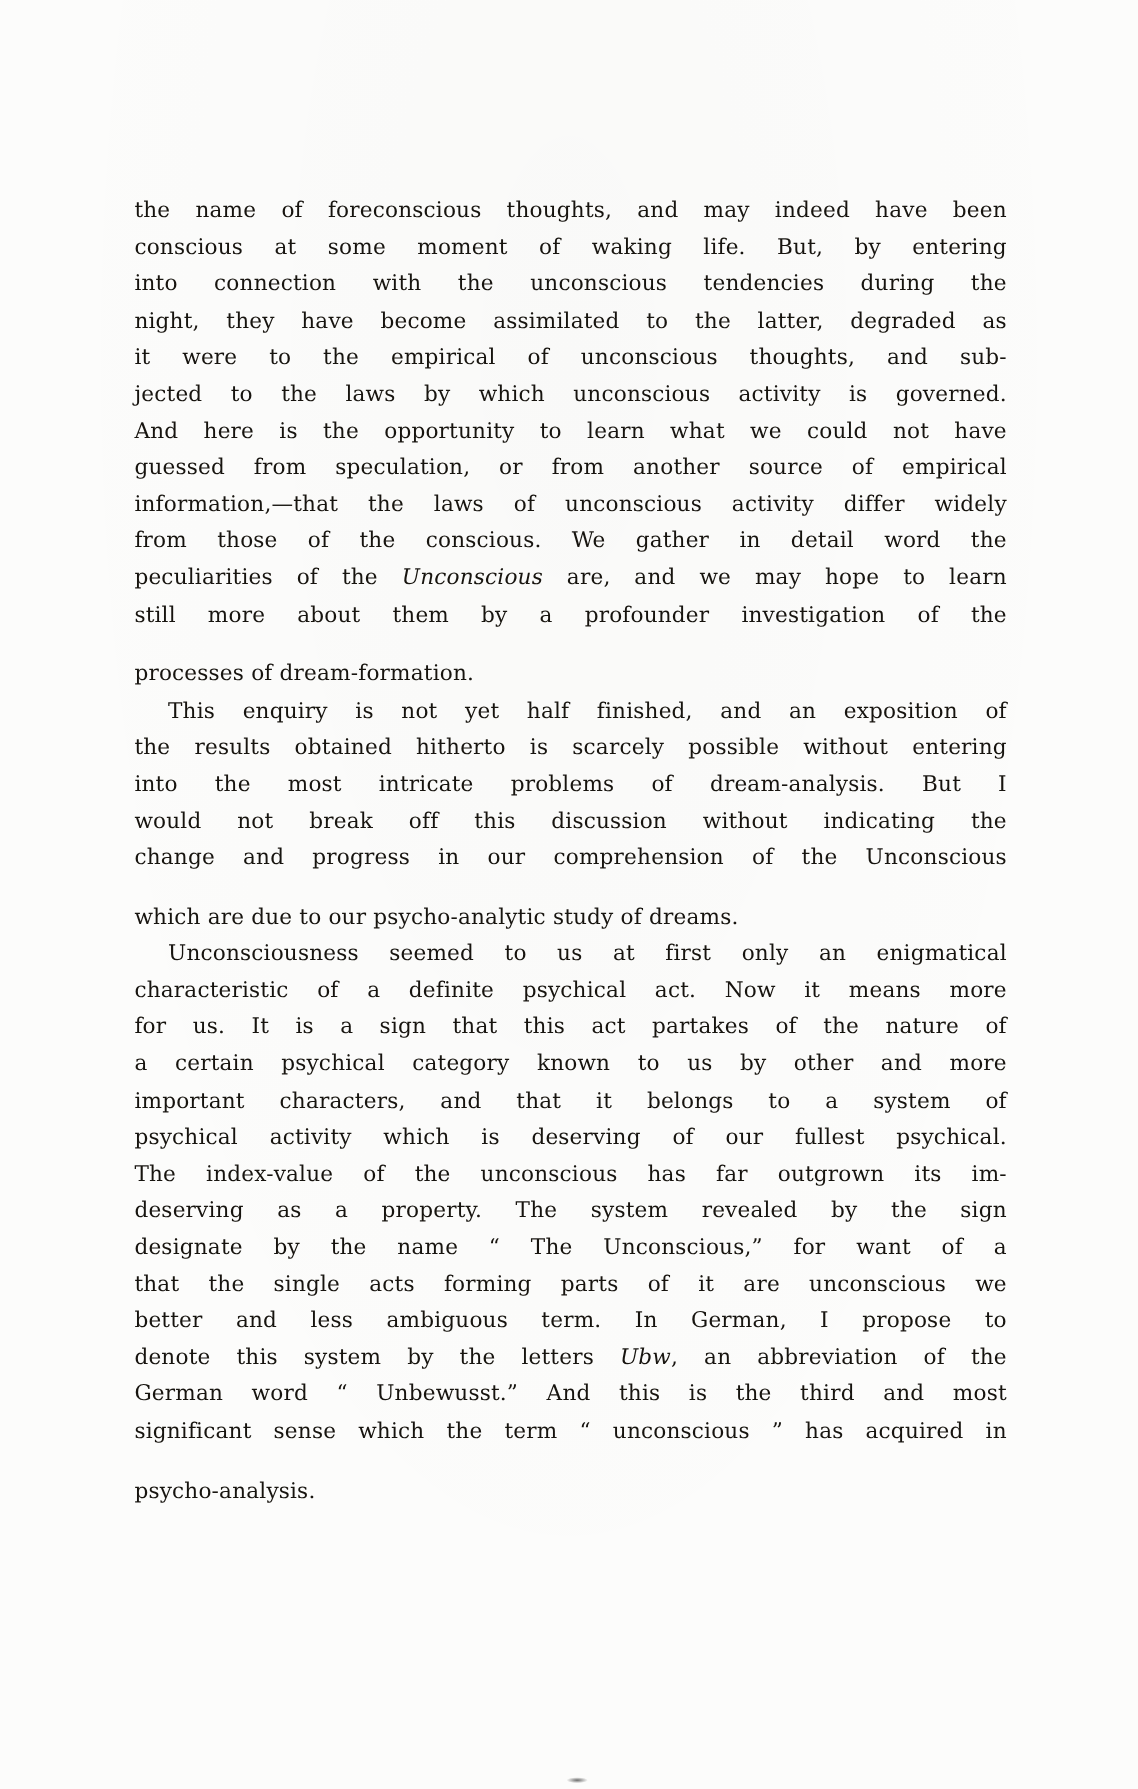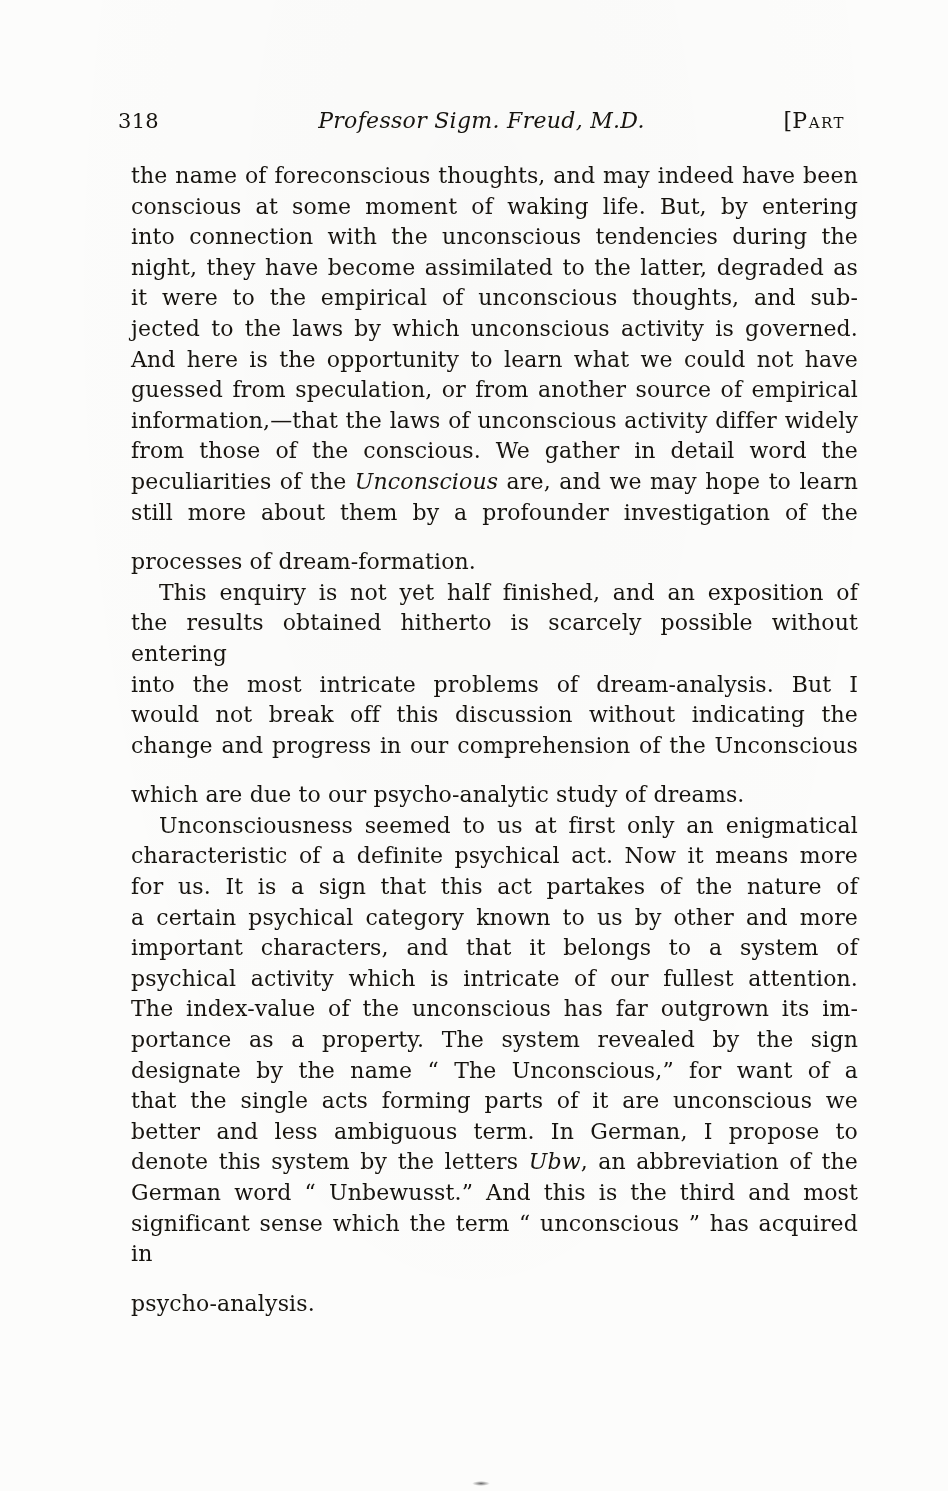--- a/index.html
+++ b/index.html
@@ -53,23 +53,23 @@
     font-size: 22px;
   }
   .part-marker .part-word {
     font-variant: small-caps;
     letter-spacing: 1.5px;
     font-size: 22px;
   }
   .page-body {
     position: absolute;
     top: 161px;
-    left: 131px;
+    left: 112px;
     width: 727px;
-    font-size: 22px;
+    font-size: 18px;
     line-height: 30.6px;
     letter-spacing: 0.15px;
   }
   .line {
     text-align: justify;
     text-align-last: justify;
     white-space: normal;
   }
   .line.last {
     text-align-last: left;
@@ -89,27 +89,20 @@
     height: 5px;
     border-radius: 50%;
     background: radial-gradient(ellipse at center, rgba(60,60,60,0.75), rgba(60,60,60,0) 70%);
   }
 </style>
 </head>
 <body>
 
 <div class="page">
 
-  <div class="page-header">
-    <span class="page-number">318</span>
-    <span class="running-title">Professor Sigm. Freud, M.D.</span>
-    <span class="part-marker">
-      <span class="bracket">[</span><span class="part-word">Part</span>
-    </span>
-  </div>
 
   <div class="page-body">
       <div class="line">the name of foreconscious thoughts, and may indeed have been</div>
       <div class="line">conscious at some moment of waking life. But, by entering</div>
       <div class="line">into connection with the unconscious tendencies during the</div>
       <div class="line">night, they have become assimilated to the latter, degraded as</div>
       <div class="line">it were to the empirical of unconscious thoughts, and sub-</div>
       <div class="line">jected to the laws by which unconscious activity is governed.</div>
       <div class="line">And here is the opportunity to learn what we could not have</div>
       <div class="line">guessed from speculation, or from another source of empirical</div>
@@ -122,23 +115,23 @@
       <div class="line">the results obtained hitherto is scarcely possible without entering</div>
       <div class="line">into the most intricate problems of dream-analysis. But I</div>
       <div class="line">would not break off this discussion without indicating the</div>
       <div class="line">change and progress in our comprehension of the Unconscious</div>
       <div class="line last">which are due to our psycho-analytic study of dreams.</div>
       <div class="line indent">Unconsciousness seemed to us at first only an enigmatical</div>
       <div class="line">characteristic of a definite psychical act. Now it means more</div>
       <div class="line">for us. It is a sign that this act partakes of the nature of</div>
       <div class="line">a certain psychical category known to us by other and more</div>
       <div class="line">important characters, and that it belongs to a system of</div>
-      <div class="line">psychical activity which is intricate of our fullest attention.</div>
+      <div class="line">psychical activity which is deserving of our fullest psychical.</div>
       <div class="line">The index-value of the unconscious has far outgrown its im-</div>
-      <div class="line">portance as a property. The system revealed by the sign</div>
+      <div class="line">deserving as a property. The system revealed by the sign</div>
       <div class="line">designate by the name “ The Unconscious,” for want of a</div>
       <div class="line">that the single acts forming parts of it are unconscious we</div>
       <div class="line">better and less ambiguous term. In German, I propose to</div>
       <div class="line">denote this system by the letters <em>Ubw</em>, an abbreviation of the</div>
       <div class="line">German word “ Unbewusst.” And this is the third and most</div>
       <div class="line">significant sense which the term “ unconscious ” has acquired in</div>
       <div class="line last">psycho-analysis.</div>
     </div>
 
   <div class="ink-smudge"></div>

